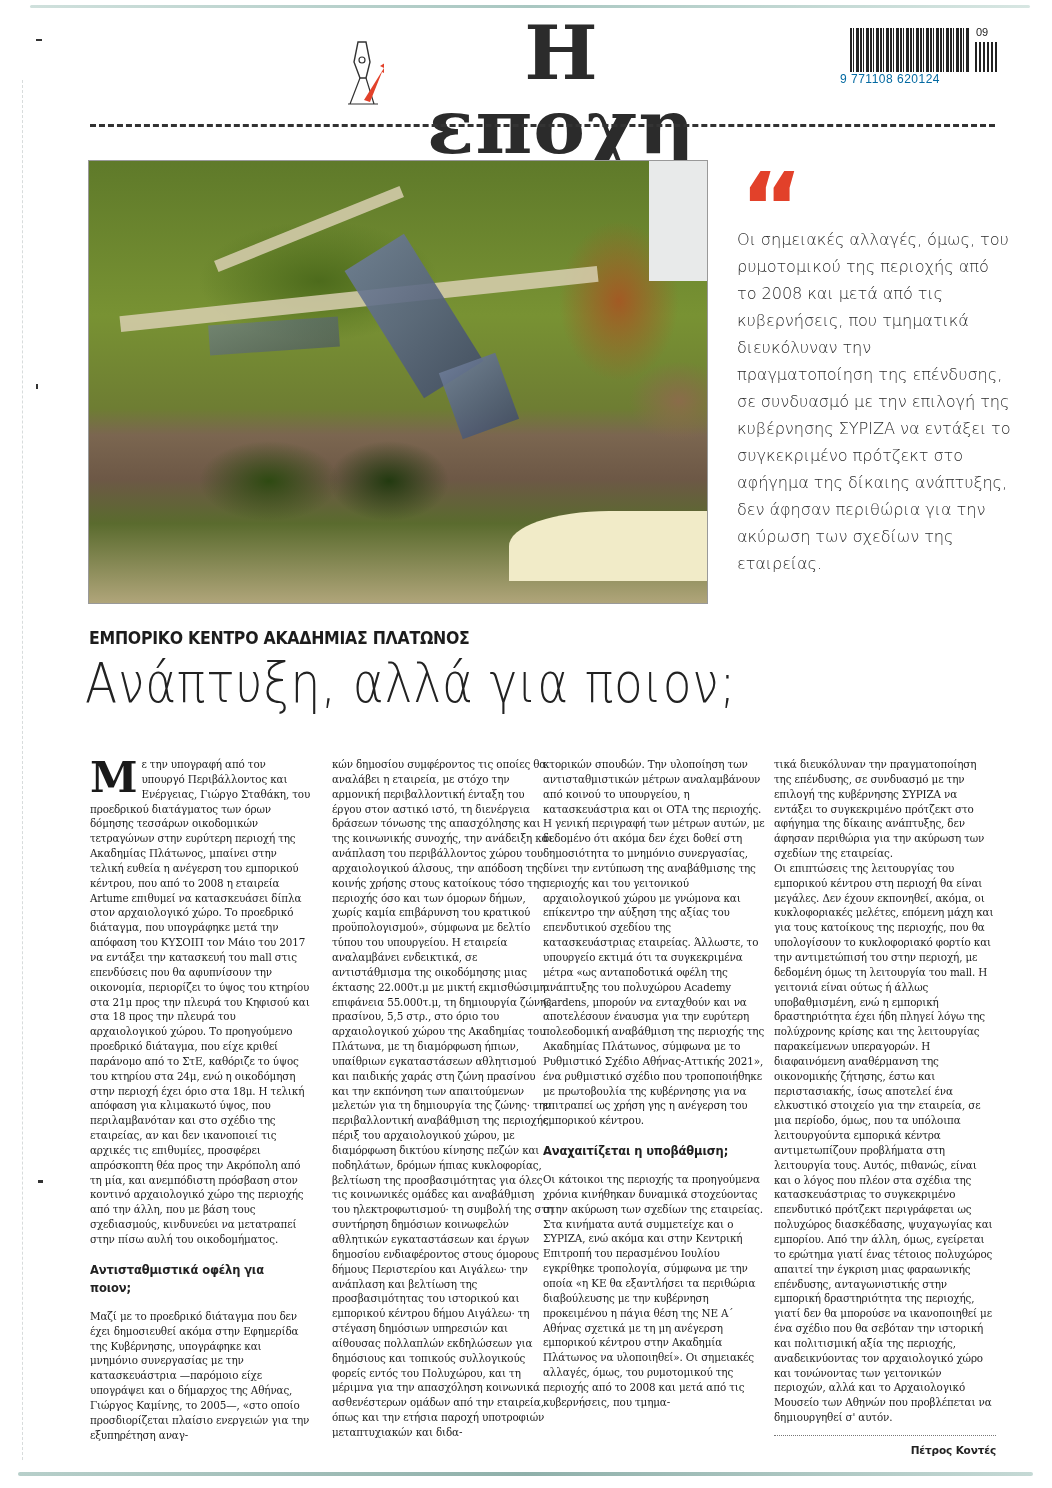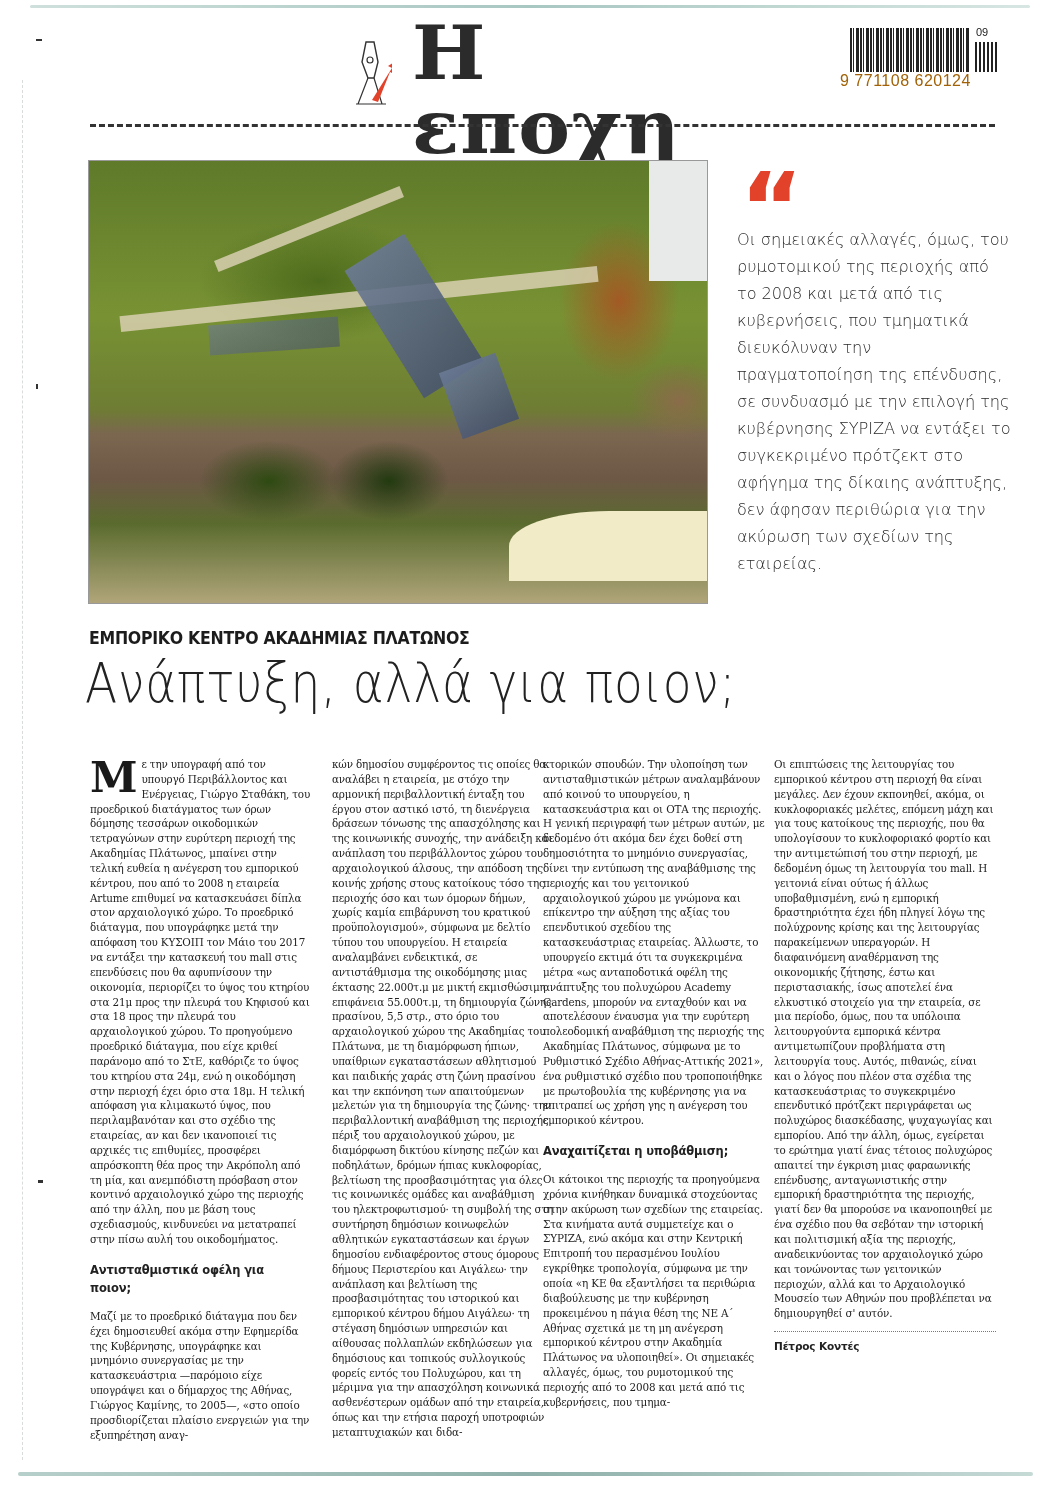--- a/index.html
+++ b/index.html
@@ -6,29 +6,29 @@
   body {
     width:1052px; height:1488px; background:#ffffff; position:relative; overflow:hidden;
     font-family: "DejaVu Serif", serif; color:#1c1c1c;
   }
   .page-shadow-top { position:absolute; left:30px; top:5px; width:1000px; height:3px; background:linear-gradient(90deg,#cfe0dc,#a9c7c1,#d7e6e2); border-radius:2px; }
   .page-shadow-bottom { position:absolute; left:18px; top:1472px; width:1015px; height:4px; background:linear-gradient(90deg,#b7cfca,#8fb0aa,#c5d9d5); border-radius:2px; }
   .page-edge-left { position:absolute; left:22px; top:80px; width:1px; height:1380px; border-left:1px dashed #d8dcdc; }
   .scan-mark { position:absolute; background:#333; }
 
   
-  .masthead { position:absolute; left:352px; top:18px; width:360px; height:100px; }
+  .masthead { position:absolute; left:344px; top:18px; width:360px; height:100px;text-align:center; }
   .logo-pen { position:absolute; left:0; top:20px; width:40px; height:70px; }
   .logo-text { position:absolute; left:60px; top:-2px; font-family:"DejaVu Serif", serif; font-weight:bold; font-size:74px; letter-spacing:1px; color:#2b2b2b; line-height:1; transform:scaleX(1.05); transform-origin:left; }
   .barcode { position:absolute; left:850px; top:28px; width:150px; height:64px; }
   .barcode-bars { position:absolute; left:0; top:0; width:120px; height:44px;
     background: repeating-linear-gradient(90deg,#222 0 2px,#fff 2px 3px,#222 3px 4px,#fff 4px 6px,#222 6px 9px,#fff 9px 10px); }
   .barcode-addon { position:absolute; left:125px; top:14px; width:22px; height:30px;
     background: repeating-linear-gradient(90deg,#222 0 2px,#fff 2px 4px); }
-  .barcode-num { position:absolute; left:-10px; top:44px; font-family:"Liberation Sans", sans-serif; font-size:16px; color:#a16207; letter-spacing:0.5px; white-space:nowrap; }
+  .barcode-num { position:absolute; left:-10px; top:44px; font-family:"Liberation Sans", sans-serif; font-size:12px; color:#0369a1; letter-spacing:0.5px; white-space:nowrap; }
   .barcode-issue { position:absolute; left:126px; top:-2px; font-family:"Liberation Sans", sans-serif; font-size:11px; color:#222; }
   .masthead-rule { position:absolute; left:90px; top:124px; width:905px; height:0; border-top:3px dashed #333; }
 
   
   .photo { position:absolute; left:88px; top:160px; width:618px; height:442px; overflow:hidden; border:1px solid #999;
     background:
       radial-gradient(ellipse 70px 40px at 180px 320px, #2e4a12 0%, rgba(46,74,18,0) 100%),
       radial-gradient(ellipse 60px 40px at 300px 320px, #223a10 0%, rgba(34,58,16,0) 100%),
       radial-gradient(ellipse 120px 60px at 230px 120px, #4d6b1c 0%, rgba(77,107,28,0) 100%),
       radial-gradient(ellipse 60px 80px at 530px 140px, #a25a24 0%, rgba(162,90,36,0) 100%),
@@ -51,21 +51,21 @@
   
   .col { position:absolute; top:757px; width:222px; font-family:"DejaVu Serif", serif; font-size:10.4px; line-height:14.85px; color:#222; letter-spacing:-0.15px; }
   .col p { margin:0; text-align:left; }
   .col1 { left:90px; }
   .col2 { left:332px; }
   .col3 { left:543px; }
   .col4 { left:774px; }
   .dropcap { float:left; font-family:"DejaVu Serif", serif; font-weight:bold; font-size:43px; line-height:36px; margin:2px 4px 0 0; color:#1a1a1a; }
   .subhead { font-family:"DejaVu Sans", sans-serif; font-weight:bold; font-size:12.5px; line-height:18px; margin:14px 0 12px 0; transform:scaleX(0.92); transform-origin:left; }
   .byline-rule { margin-top:10px; border-top:1px dotted #777; }
-  .byline { font-family:"DejaVu Sans", sans-serif; font-weight:bold; font-size:10.5px; margin-top:7px; }
+  .byline { text-align:right; font-family:"DejaVu Sans", sans-serif; font-weight:bold; font-size:10.5px; margin-top:7px; }
 </style>
 </head>
 <body>
 
 <div class="page-shadow-top"></div>
 <div class="page-edge-left"></div>
 <div class="scan-mark" style="left:36px;top:39px;width:6px;height:2px;"></div>
 <div class="scan-mark" style="left:36px;top:384px;width:2px;height:5px;"></div>
 <div class="scan-mark" style="left:38px;top:1180px;width:5px;height:3px;"></div>
 
@@ -116,18 +116,19 @@
 </div>
 
 <div class="col col3">
   <p>κτορικών σπουδών. Την υλοποίηση των αντισταθμιστικών μέτρων αναλαμβάνουν από κοινού το υπουργείου, η κατασκευάστρια και οι ΟΤΑ της περιοχής.</p>
   <p>Η γενική περιγραφή των μέτρων αυτών, με δεδομένο ότι ακόμα δεν έχει δοθεί στη δημοσιότητα το μνημόνιο συνεργασίας, δίνει την εντύπωση της αναβάθμισης της περιοχής και του γειτονικού αρχαιολογικού χώρου με γνώμονα και επίκεντρο την αύξηση της αξίας του επενδυτικού σχεδίου της κατασκευάστριας εταιρείας. Άλλωστε, το υπουργείο εκτιμά ότι τα συγκεκριμένα μέτρα «ως ανταποδοτικά οφέλη της ανάπτυξης του πολυχώρου Academy Gardens, μπορούν να ενταχθούν και να αποτελέσουν έναυσμα για την ευρύτερη πολεοδομική αναβάθμιση της περιοχής της Ακαδημίας Πλάτωνος, σύμφωνα με το Ρυθμιστικό Σχέδιο Αθήνας-Αττικής 2021», ένα ρυθμιστικό σχέδιο που τροποποιήθηκε με πρωτοβουλία της κυβέρνησης για να επιτραπεί ως χρήση γης η ανέγερση του εμπορικού κέντρου.</p>
   <div class="subhead">Αναχαιτίζεται η υποβάθμιση;</div>
   <p>Οι κάτοικοι της περιοχής τα προηγούμενα χρόνια κινήθηκαν δυναμικά στοχεύοντας στην ακύρωση των σχεδίων της εταιρείας. Στα κινήματα αυτά συμμετείχε και ο ΣΥΡΙΖΑ, ενώ ακόμα και στην Κεντρική Επιτροπή του περασμένου Ιουλίου εγκρίθηκε τροπολογία, σύμφωνα με την οποία «η ΚΕ θα εξαντλήσει τα περιθώρια διαβούλευσης με την κυβέρνηση προκειμένου η πάγια θέση της ΝΕ Α΄ Αθήνας σχετικά με τη μη ανέγερση εμπορικού κέντρου στην Ακαδημία Πλάτωνος να υλοποιηθεί». Οι σημειακές αλλαγές, όμως, του ρυμοτομικού της περιοχής από το 2008 και μετά από τις κυβερνήσεις, που τμημα-</p>
 </div>
 
 <div class="col col4">
+  <p>τικά διευκόλυναν την πραγματοποίηση της επένδυσης, σε συνδυασμό με την επιλογή της κυβέρνησης ΣΥΡΙΖΑ να εντάξει το συγκεκριμένο πρότζεκτ στο αφήγημα της δίκαιης ανάπτυξης, δεν άφησαν περιθώρια για την ακύρωση των σχεδίων της εταιρείας.</p>
   <p>Οι επιπτώσεις της λειτουργίας του εμπορικού κέντρου στη περιοχή θα είναι μεγάλες. Δεν έχουν εκπονηθεί, ακόμα, οι κυκλοφοριακές μελέτες, επόμενη μάχη και για τους κατοίκους της περιοχής, που θα υπολογίσουν το κυκλοφοριακό φορτίο και την αντιμετώπισή του στην περιοχή, με δεδομένη όμως τη λειτουργία του mall. Η γειτονιά είναι ούτως ή άλλως υποβαθμισμένη, ενώ η εμπορική δραστηριότητα έχει ήδη πληγεί λόγω της πολύχρονης κρίσης και της λειτουργίας παρακείμενων υπεραγορών. Η διαφαινόμενη αναθέρμανση της οικονομικής ζήτησης, έστω και περιστασιακής, ίσως αποτελεί ένα ελκυστικό στοιχείο για την εταιρεία, σε μια περίοδο, όμως, που τα υπόλοιπα λειτουργούντα εμπορικά κέντρα αντιμετωπίζουν προβλήματα στη λειτουργία τους. Αυτός, πιθανώς, είναι και ο λόγος που πλέον στα σχέδια της κατασκευάστριας το συγκεκριμένο επενδυτικό πρότζεκτ περιγράφεται ως πολυχώρος διασκέδασης, ψυχαγωγίας και εμπορίου. Από την άλλη, όμως, εγείρεται το ερώτημα γιατί ένας τέτοιος πολυχώρος απαιτεί την έγκριση μιας φαραωνικής επένδυσης, ανταγωνιστικής στην εμπορική δραστηριότητα της περιοχής, γιατί δεν θα μπορούσε να ικανοποιηθεί με ένα σχέδιο που θα σεβόταν την ιστορική και πολιτισμική αξία της περιοχής, αναδεικνύοντας τον αρχαιολογικό χώρο και τονώνοντας των γειτονικών περιοχών, αλλά και το Αρχαιολογικό Μουσείο των Αθηνών που προβλέπεται να δημιουργηθεί σ' αυτόν.</p>
   <div class="byline-rule"></div>
   <div class="byline">Πέτρος Κοντές</div>
 </div>
 
 <div class="page-shadow-bottom"></div>
 
 </body></html>

